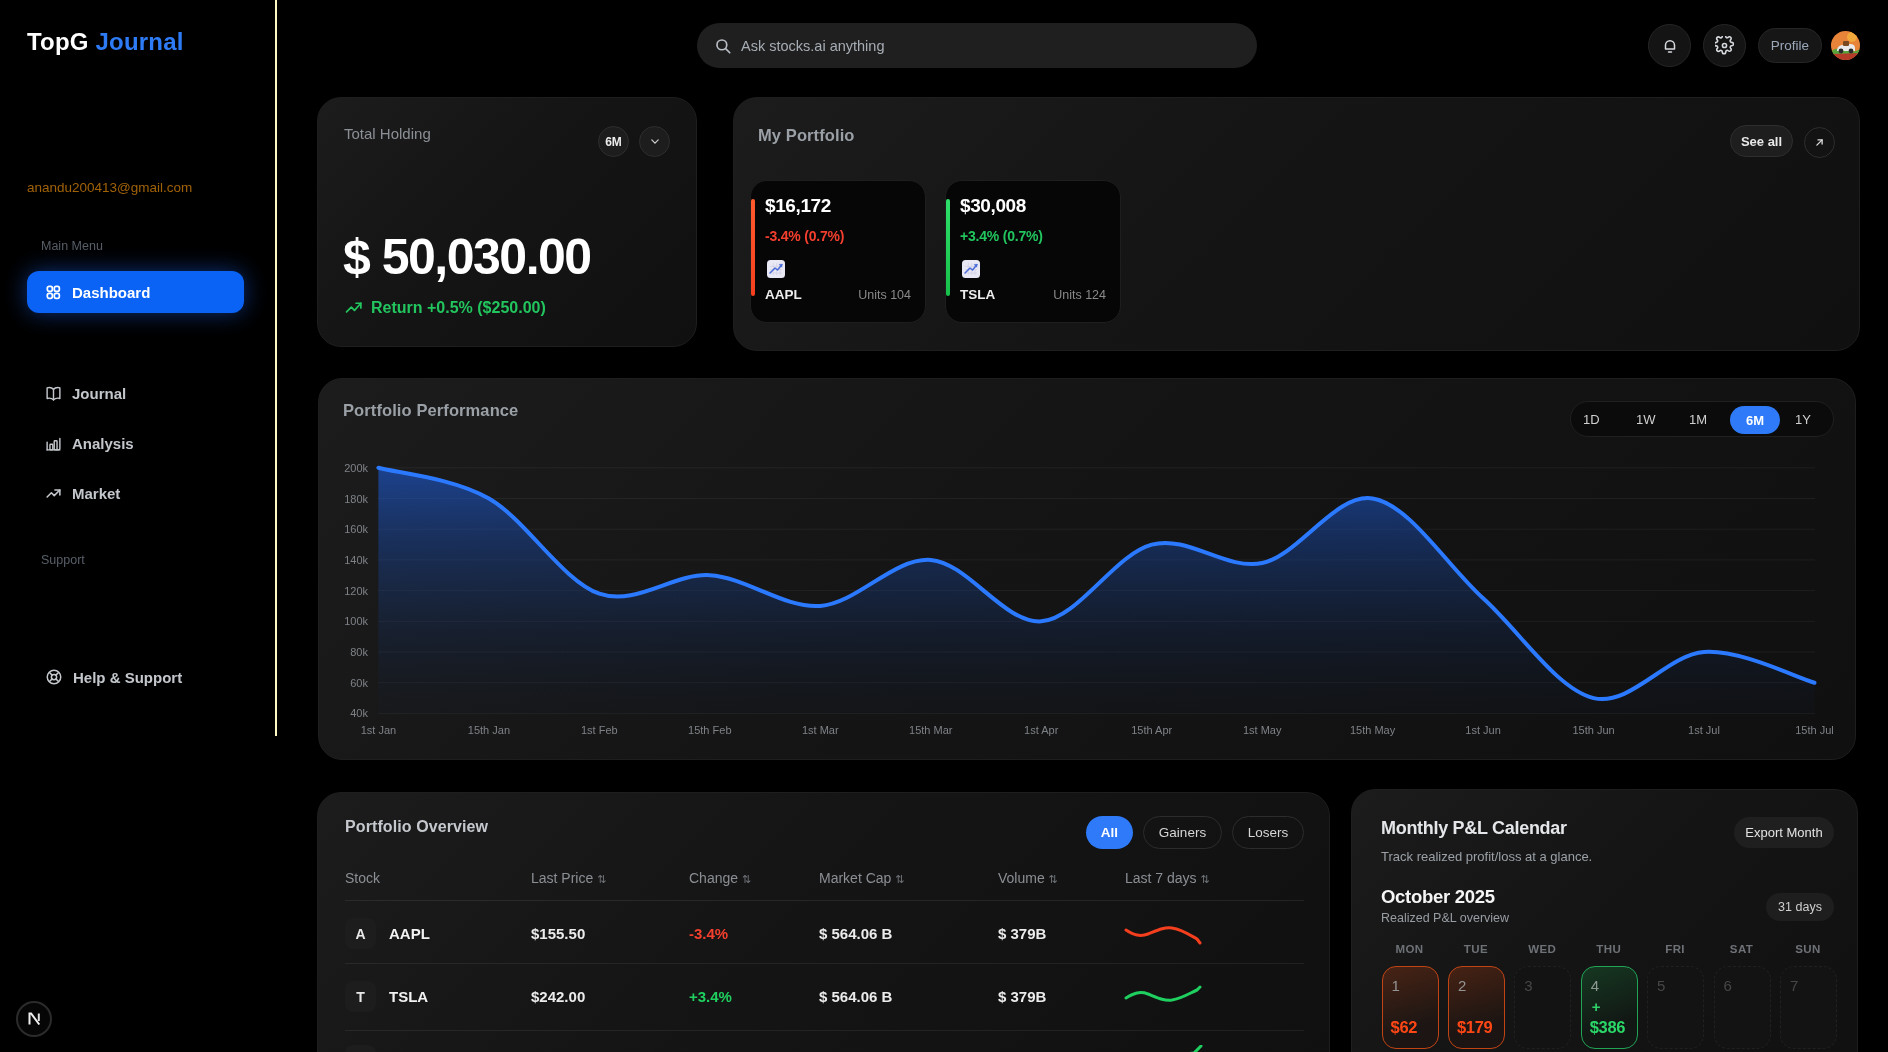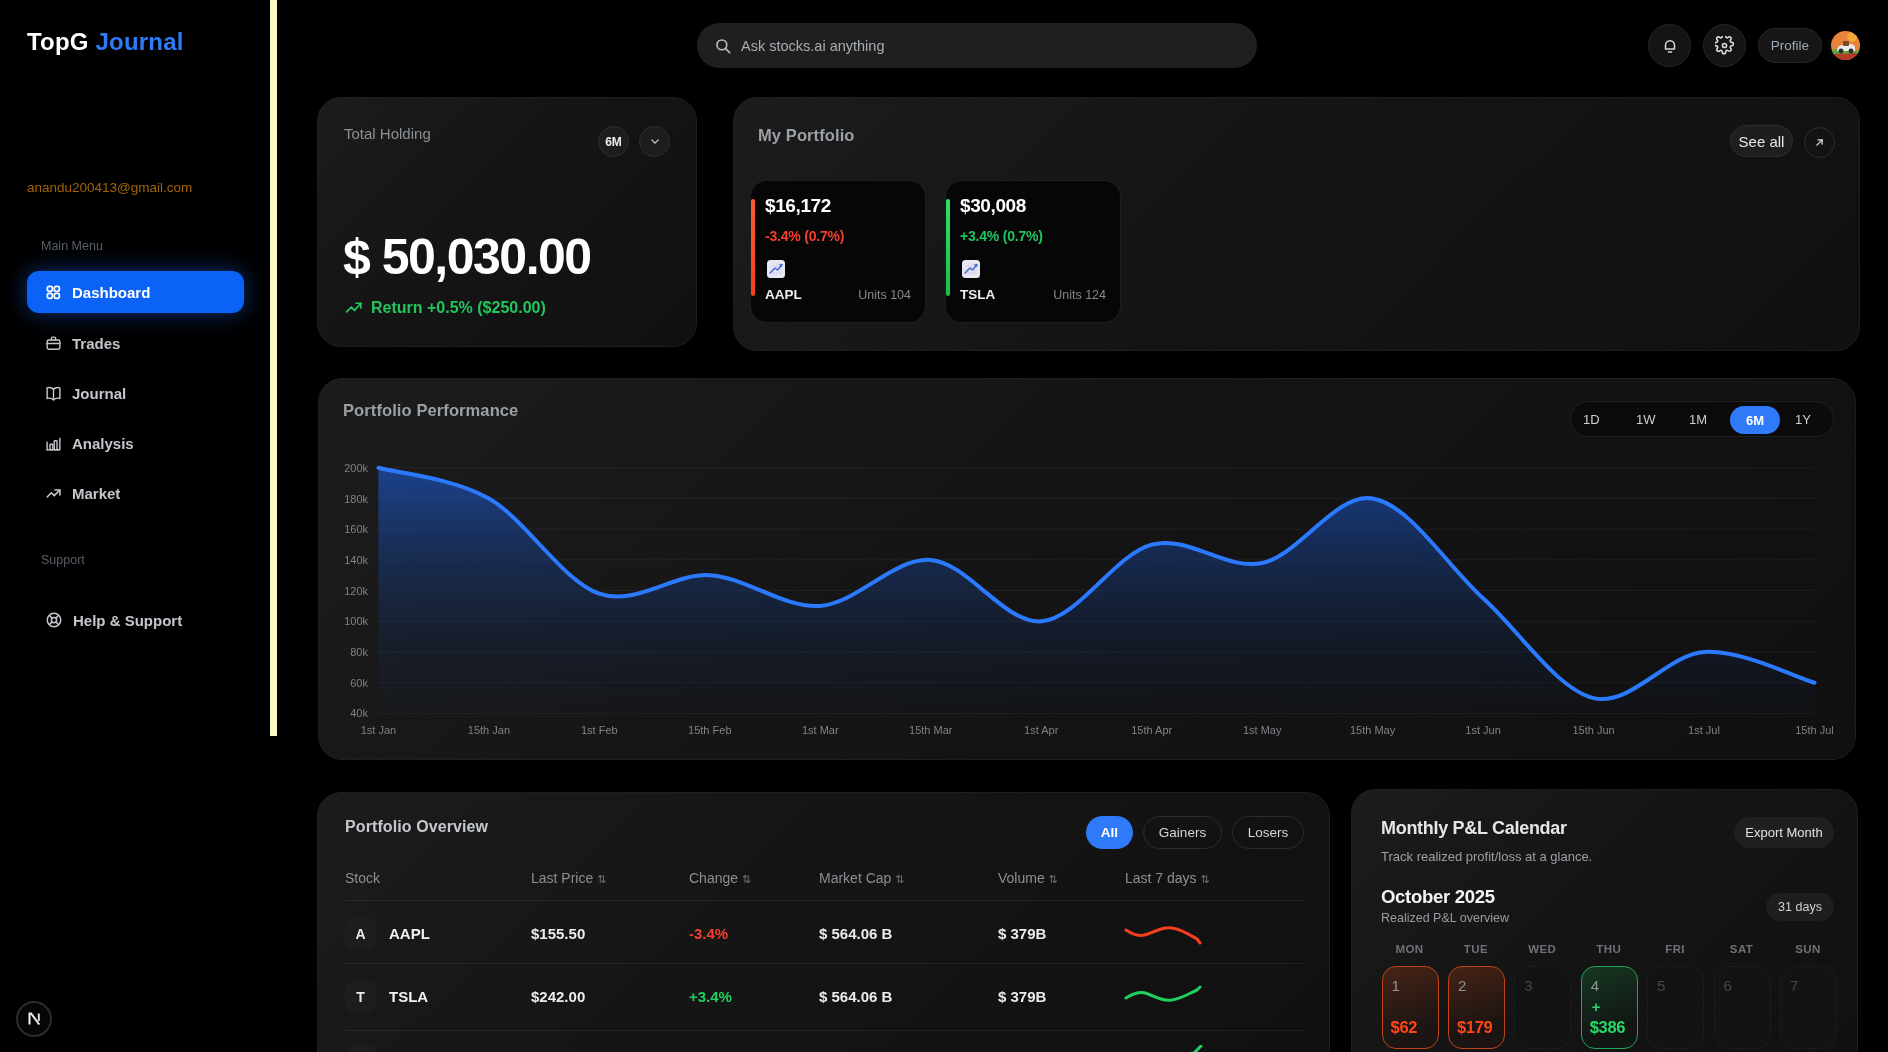--- a/index.html
+++ b/index.html
@@ -6,46 +6,38 @@
 html,body { width:1888px; height:1052px; overflow:hidden; background:#000; font-family:"Liberation Sans", sans-serif; }
 .abs { position:absolute; }
 body { position:relative; }
 .card { position:absolute; border-radius:24px; background:linear-gradient(135deg,#1c1c1c 0%,#151515 40%,#101010 100%); border:1px solid #1e1e1e; }
 .ctitle { color:#9aa0a6; font-size:16.5px; font-weight:600; letter-spacing:.1px; }
 svg { display:block; }
 </style>
 </head>
 <body>
 
-<div class="abs" style="left:0;top:0;width:277px;height:736px;background:#000;border-right:7px solid #fef9c3;">
+<div class="abs" style="left:0;top:0;width:277px;height:736px;background:#000;border-right:2px solid #fef9c3;">
   <div class="abs" style="left:27px;top:28px;font-size:24px;font-weight:800;color:#fff;letter-spacing:.2px;">TopG <span style="color:#2e7bf6;">Journal</span></div>
   <div class="abs" style="left:27px;top:180px;font-size:13.5px;color:#a16207;">anandu200413@gmail.com</div>
 
   <div class="abs" style="left:41px;top:239px;font-size:12.5px;color:#585f68;">Main Menu</div>
 
   <div class="abs" style="left:27px;top:271px;width:217px;height:42px;border-radius:12px;background:#0a63f5;box-shadow:0 0 22px rgba(28,100,242,.5);display:flex;align-items:center;">
     <span style="margin-left:18px;width:17px;height:17px;display:inline-block;">
       <svg width="16" height="16" viewBox="0 0 24 24" fill="none" stroke="#fff" stroke-width="2.6" stroke-linejoin="round" stroke-linecap="round">
           <rect x="3.5" y="3.5" width="7.5" height="7.5" rx="2.6"></rect>
           <rect x="14" y="3.5" width="7.5" height="7.5" rx="2.6"></rect>
           <rect x="3.5" y="14" width="7.5" height="7.5" rx="2.6"></rect>
           <rect x="14" y="14" width="7.5" height="7.5" rx="2.6"></rect>
         </svg>
     </span>
     <span style="margin-left:10px;font-size:15px;font-weight:700;color:#fff;">Dashboard</span>
   </div>
 
-  <div class="navitem" style="top:322px;">
-    <svg width="17" height="17" viewBox="0 0 24 24" fill="none" stroke="#c3c7cc" stroke-width="2" stroke-linejoin="round" stroke-linecap="round">
-        <path d="M9 7V5a2 2 0 0 1 2-2h2a2 2 0 0 1 2 2v2"></path>
-        <rect x="3" y="7" width="18" height="13" rx="2.5"></rect>
-        <path d="M3 12h18"></path>
-      </svg>
-    <span>Trades</span>
-  </div>
   <div class="navitem" style="top:372px;">
     <svg width="17" height="17" viewBox="0 0 24 24" fill="none" stroke="#c3c7cc" stroke-width="2" stroke-linejoin="round" stroke-linecap="round">
         <path d="M12 6c-1.5-1.8-3.8-2.5-6-2.5-1 0-2 .15-3 .5v15c1-.35 2-.5 3-.5 2.2 0 4.5.7 6 2.5 1.5-1.8 3.8-2.5 6-2.5 1 0 2 .15 3 .5V4c-1-.35-2-.5-3-.5-2.2 0-4.5.7-6 2.5z"></path>
         <path d="M12 6v15"></path>
       </svg>
     <span>Journal</span>
   </div>
   <div class="navitem" style="top:422px;">
     <svg width="17" height="17" viewBox="0 0 24 24" fill="none" stroke="#c3c7cc" stroke-width="2" stroke-linejoin="round" stroke-linecap="round">
         <path d="M3 21V10"></path>
@@ -58,21 +50,21 @@
   </div>
   <div class="navitem" style="top:472px;">
     <svg width="17" height="17" viewBox="0 0 24 24" fill="none" stroke="#c3c7cc" stroke-width="2.2" stroke-linejoin="round" stroke-linecap="round">
         <path d="M3 17l6-6 4 4 8-8"></path>
         <path d="M14 7h7v7"></path>
       </svg>
     <span>Market</span>
   </div>
 
   <div class="abs" style="left:41px;top:553px;font-size:12.5px;color:#585f68;">Support</div>
-  <div class="navitem" style="top:599px;">
+  <div class="navitem" style="top:656px;">
     <svg width="18" height="18" viewBox="0 0 24 24" fill="none" stroke="#c3c7cc" stroke-width="2" stroke-linejoin="round" stroke-linecap="round">
         <circle cx="12" cy="12" r="9"></circle>
         <circle cx="12" cy="12" r="3.5"></circle>
         <path d="M9.5 9.5L6 6"></path>
         <path d="M14.5 9.5L18 6"></path>
         <path d="M9.5 14.5L6 18"></path>
         <path d="M14.5 14.5L18 18"></path>
       </svg>
     <span>Help &amp; Support</span>
   </div>
@@ -141,21 +133,21 @@
         <path d="M2 15l6-6 4 4 8-9"></path>
         <path d="M14 4h6v6"></path>
       </svg>
     <span style="margin-left:7px;font-size:16px;font-weight:600;color:#22c55e;">Return +0.5% ($250.00)</span>
   </div>
 </div>
 
 <div class="card" style="left:733px;top:97px;width:1127px;height:254px;">
   <div class="abs" style="left:24px;top:28px;" class2="ctitle"><span class="ctitle">My Portfolio</span></div>
   <div class="abs" style="left:996px;top:27px;width:63px;height:32px;border-radius:16px;background:#1e1e1e;border:1px solid #2e2e2e;display:flex;align-items:center;justify-content:center;">
-    <span style="font-size:15px;font-weight:400;color:#e8e8e8;">See all</span>
+    <span style="font-size:13px;font-weight:700;color:#e8e8e8;">See all</span>
   </div>
   <div class="abs" style="left:1070px;top:29px;width:31px;height:31px;border-radius:50%;background:#131313;border:1px solid #2e2e2e;display:flex;align-items:center;justify-content:center;">
     <svg width="9" height="9" viewBox="0 0 12 12" fill="none" stroke="#e0e0e0" stroke-width="1.7" stroke-linecap="round" stroke-linejoin="round">
         <path d="M2.5 9.5L9.5 2.5"></path>
         <path d="M4 2.5h5.5V8"></path>
       </svg>
   </div>
 
   <div class="stk" style="left:16px;">
     <div class="bar" style="background:linear-gradient(180deg,#ff5a2e,#f43f1e);"></div>

